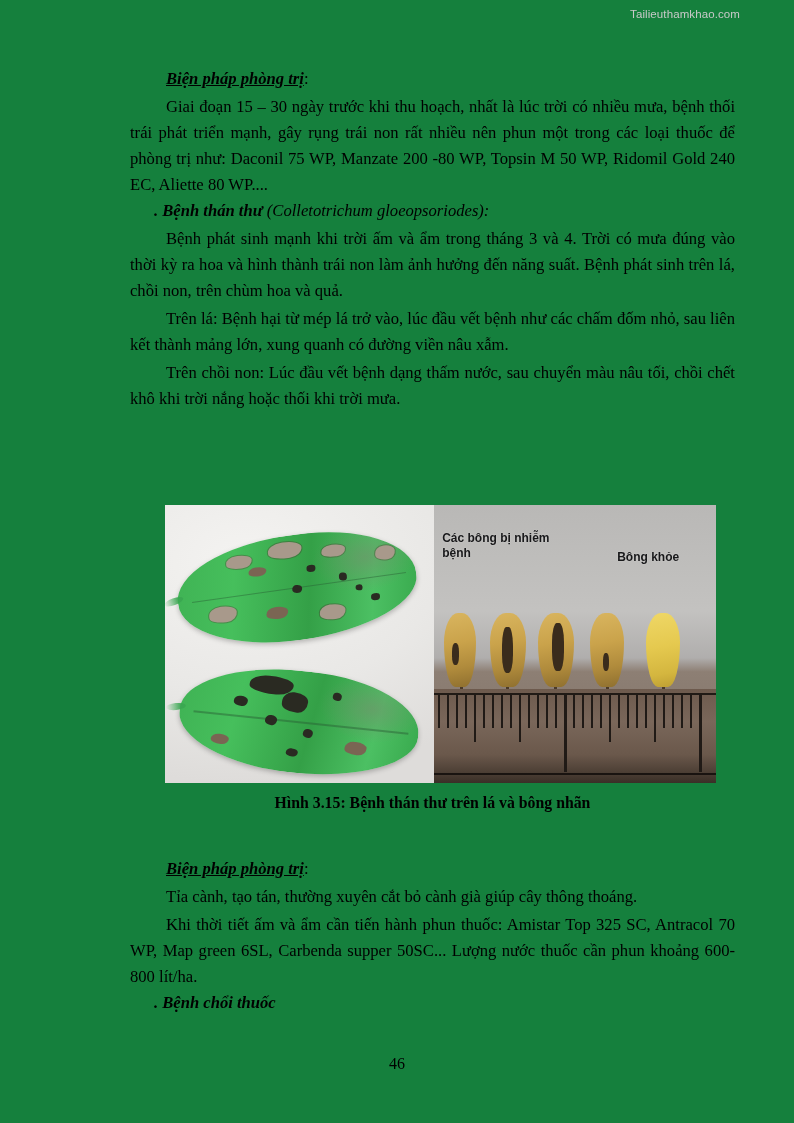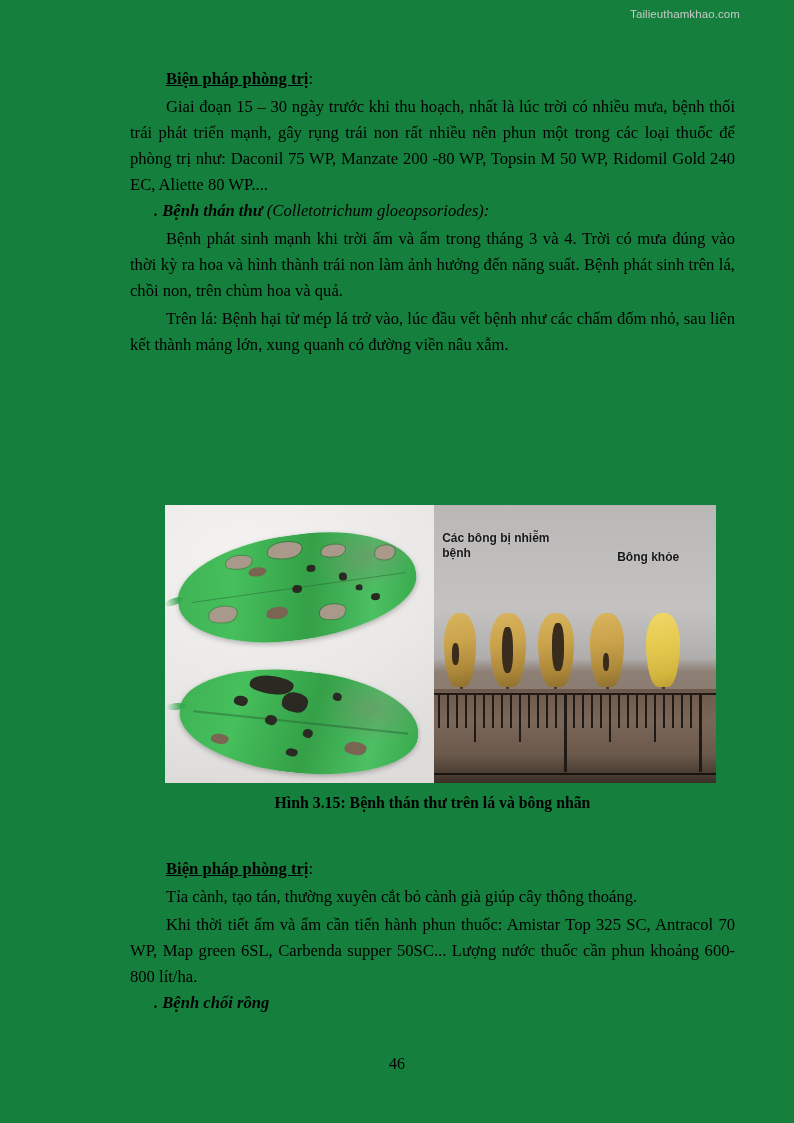--- a/index.html
+++ b/index.html
@@ -51,20 +51,21 @@
   .heading {
     margin: 0;
     font-size: 16.6px;
     line-height: 26px;
     text-indent: 36px;
   }
   .heading.tight { text-indent: 24px; }
 
   .hd-bi-u {
     font-weight: bold;
+    font-style: italic;
     text-decoration: underline;
   }
   .hd-bi {
     font-weight: bold;
     font-style: italic;
   }
   .ital { font-style: italic; text-align: right; }
 
   
   .figure-wrap {
@@ -230,20 +231,21 @@
     <p class="heading"><span class="hd-bi-u">Biện pháp phòng trị</span><span>:</span></p>
 
     <p class="para spaced">Giai đoạn 15 – 30 ngày trước khi thu hoạch, nhất là lúc trời có nhiều mưa, bệnh thối trái phát triển mạnh, gây rụng trái non rất nhiều nên phun một trong các loại thuốc để phòng trị như: Daconil 75 WP, Manzate 200 -80 WP, Topsin M 50 WP, Ridomil Gold 240 EC, Aliette 80 WP....</p>
 
     <p class="heading spaced tight"><span class="hd-bi">. </span><span class="hd-bi">Bệnh thán thư</span><span class="ital"> (Colletotrichum gloeopsoriodes):</span></p>
 
     <p class="para spaced">Bệnh phát sinh mạnh khi trời ấm và ẩm trong tháng 3 và 4. Trời có mưa đúng vào thời kỳ ra hoa và hình thành trái non làm ảnh hưởng đến năng suất. Bệnh phát sinh trên lá, chồi non, trên chùm hoa và quả.</p>
 
     <p class="para spaced">Trên lá: Bệnh hại từ mép lá trở vào, lúc đầu vết bệnh như các chấm đốm nhỏ, sau liên kết thành mảng lớn, xung quanh có đường viền nâu xẫm.</p>
 
+    <p class="para spaced">Trên chồi non: Lúc đầu vết bệnh dạng thấm nước, sau chuyển màu nâu tối, chồi chết khô khi trời nắng hoặc thối khi trời mưa.</p>
 
 
   </div>
 
   <div class="figure-wrap">
 
     <div class="photo photo-leaves">
       <div class="leaf top">
         <div class="midrib"></div>
         <div class="tip-l"></div>
@@ -342,19 +344,19 @@
   <div class="fig-caption">Hình 3.15: Bệnh thán thư trên lá và bông nhãn</div>
 
   <div class="lower-content">
 
     <p class="heading"><span class="hd-bi-u">Biện pháp phòng trị</span><span>:</span></p>
 
     <p class="para spaced">Tỉa cành, tạo tán, thường xuyên cắt bỏ cành già giúp cây thông thoáng.</p>
 
     <p class="para spaced">Khi thời tiết ấm và ẩm cần tiến hành phun thuốc: Amistar Top 325 SC, Antracol 70 WP, Map green 6SL, Carbenda supper 50SC... Lượng nước thuốc cần phun khoảng 600-800 lít/ha.</p>
 
-    <p class="heading spaced tight"><span class="hd-bi">. </span><span class="hd-bi">Bệnh chổi rồng</span></p>
+    <p class="heading spaced tight"><span class="hd-bi">. </span><span class="hd-bi">Bệnh chổi thuốc</span></p>
 
   </div>
 
   <div class="page-number">46</div>
 
 </div>
 
 </body></html>

